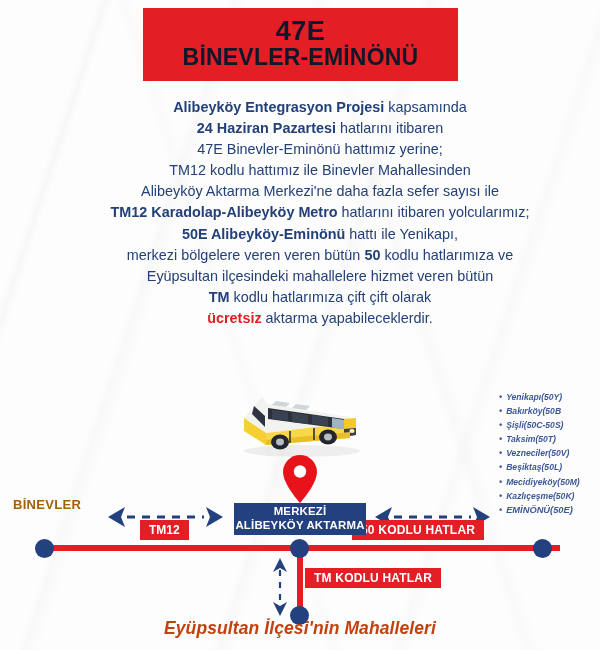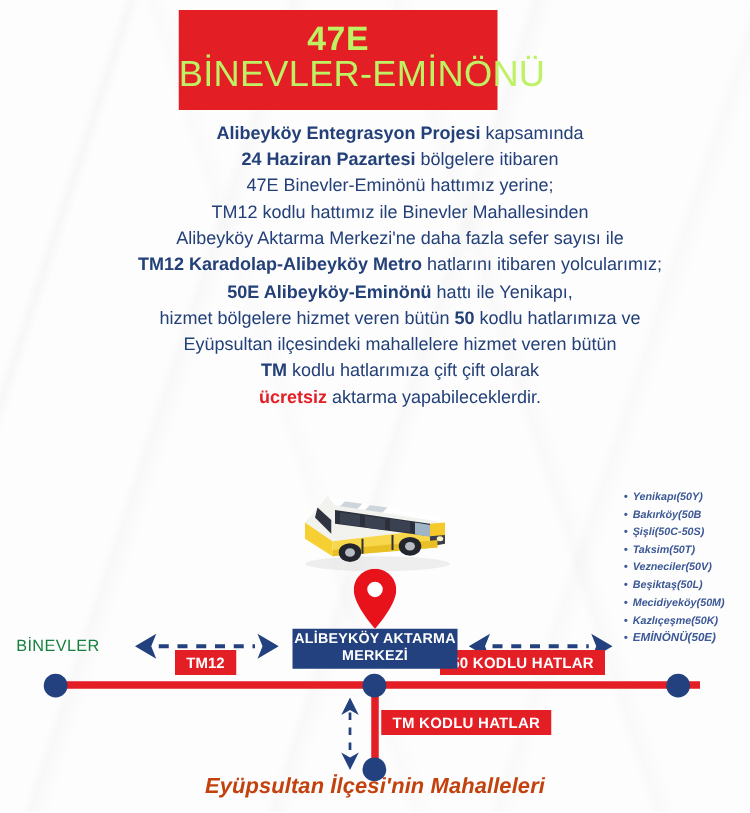--- a/index.html
+++ b/index.html
@@ -27,35 +27,35 @@
     z-index: 0;
   }
 
   .page { position: relative; z-index: 1; width: 600px; height: 650px; }
 
   
   .header-banner {
     position: absolute;
     left: 143px;
     top: 8px;
-    width: 255px;
+    width: 315px;
     padding: 9px 0 12px;
     background: #e31e24;
     text-align: center;
-    color: #bef264;
+    color: #0f172a;
   }
   .header-line1 {
     font-size: 27px;
     font-weight: bold;
     letter-spacing: .5px;
     line-height: 1.04;
   }
   .header-line2 {
-    font-size: 29px;
-    font-weight: normal;
+    font-size: 23px;
+    font-weight: bold;
     letter-spacing: .2px;
     line-height: 1.06;
     white-space: nowrap;
   }
 
   
   .body-copy {
     position: absolute;
     left: 0;
     top: 97px;
@@ -128,24 +128,24 @@
     background: #23417e;
   }
   .node-left   { left: 35px;  top: 539px; }
   .node-center { left: 290px; top: 539px; }
   .node-right  { left: 533px; top: 539px; }
   .node-bottom { left: 290px; top: 606px; }
 
   .label-binevler {
     position: absolute;
     left: 13px;
-    top: 509px;
-    color: #15803d;
+    top: 497px;
+    color: #a16207;
     font-size: 13px;
-    font-weight: normal;
+    font-weight: bold;
     letter-spacing: .3px;
   }
 
   .chip {
     position: absolute;
     background: #e31e24;
     color: #ffffff;
     font-weight: bold;
     text-align: center;
     white-space: nowrap;
@@ -194,27 +194,27 @@
 
 <div class="page">
 
   <div class="header-banner">
     <div class="header-line1">47E</div>
     <div class="header-line2">BİNEVLER-EMİNÖNÜ</div>
   </div>
 
   <div class="body-copy" id="body-copy">
       <div class="ln"><b>Alibeyköy Entegrasyon Projesi</b><span> kapsamında</span></div>
-      <div class="ln"><b>24 Haziran Pazartesi</b><span> bölgelere itibaren</span></div>
+      <div class="ln"><b>24 Haziran Pazartesi</b><span> hatlarını itibaren</span></div>
       <div class="ln"><span>47E Binevler-Eminönü</span><span> hattımız yerine;</span></div>
       <div class="ln"><span>TM12</span><span> kodlu hattımız ile Binevler Mahallesinden</span></div>
       <div class="ln"><span>Alibeyköy Aktarma Merkezi'ne daha fazla sefer sayısı ile</span></div>
       <div class="ln"><b>TM12 Karadolap-Alibeyköy Metro</b><span> hatlarını itibaren yolcularımız;</span></div>
       <div class="ln"><b>50E Alibeyköy-Eminönü</b><span> hattı ile Yenikapı,</span></div>
-      <div class="ln"><span>hizmet bölgelere hizmet veren bütün </span><b>50</b><span> kodlu hatlarımıza ve</span></div>
+      <div class="ln"><span>merkezi bölgelere veren veren bütün </span><b>50</b><span> kodlu hatlarımıza ve</span></div>
       <div class="ln"><span>Eyüpsultan ilçesindeki mahallelere hizmet veren bütün</span></div>
       <div class="ln"><b>TM</b><span> kodlu hatlarımıza çift çift olarak</span></div>
       <div class="ln"><span class="free">ücretsiz</span><span> aktarma yapabileceklerdir.</span></div>
     </div>
 
   <div class="bus-wrap">
     <svg width="140" height="75" viewBox="0 0 140 75" xmlns="http://www.w3.org/2000/svg">
       <ellipse cx="70" cy="66" rx="58" ry="6" fill="#000000" opacity="0.06"></ellipse>
 
       <polygon points="12,33 30,12 118,28 118,38 34,48" fill="#f2f2ee"></polygon>
@@ -325,20 +325,20 @@
       <polygon points="8,0 15,14 8,10 1,14" fill="#23417e"></polygon>
       <polygon points="8,58 15,44 8,48 1,44" fill="#23417e"></polygon>
       <line x1="8" y1="12" x2="8" y2="46" stroke="#23417e" stroke-width="2.2" stroke-dasharray="6,6"></line>
     </svg>
 
     <div class="chip chip-tm12">TM12</div>
     <div class="chip chip-50kodlu">50 KODLU HATLAR</div>
     <div class="chip chip-tmkodlu">TM KODLU HATLAR</div>
 
     <div class="chip-center">
+      <div>MERKEZİ</div>
       <div>ALİBEYKÖY AKTARMA</div>
-      <div>MERKEZİ</div>
     </div>
 
     <div class="label-bottom">Eyüpsultan İlçesi'nin Mahalleleri</div>
   </div>
 
 </div>
 
 </body></html>

